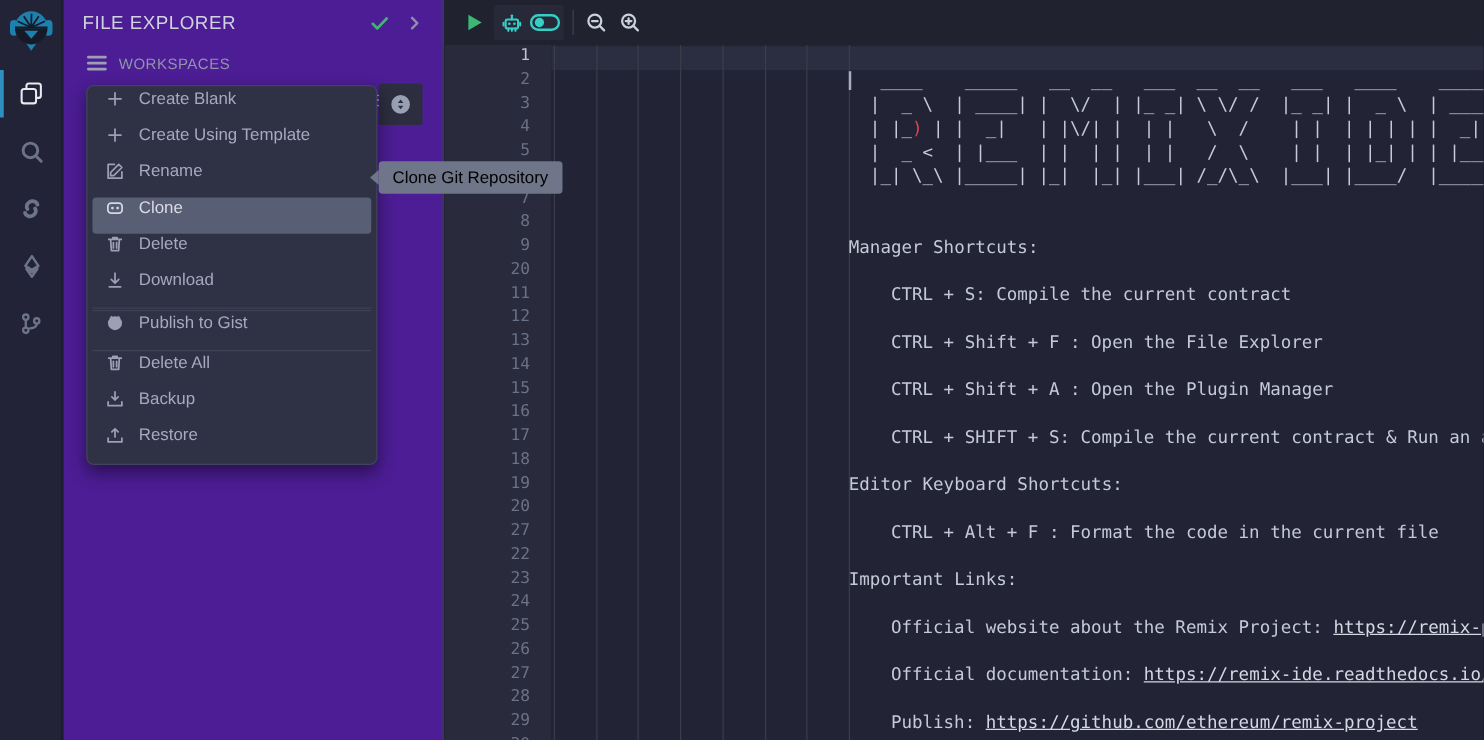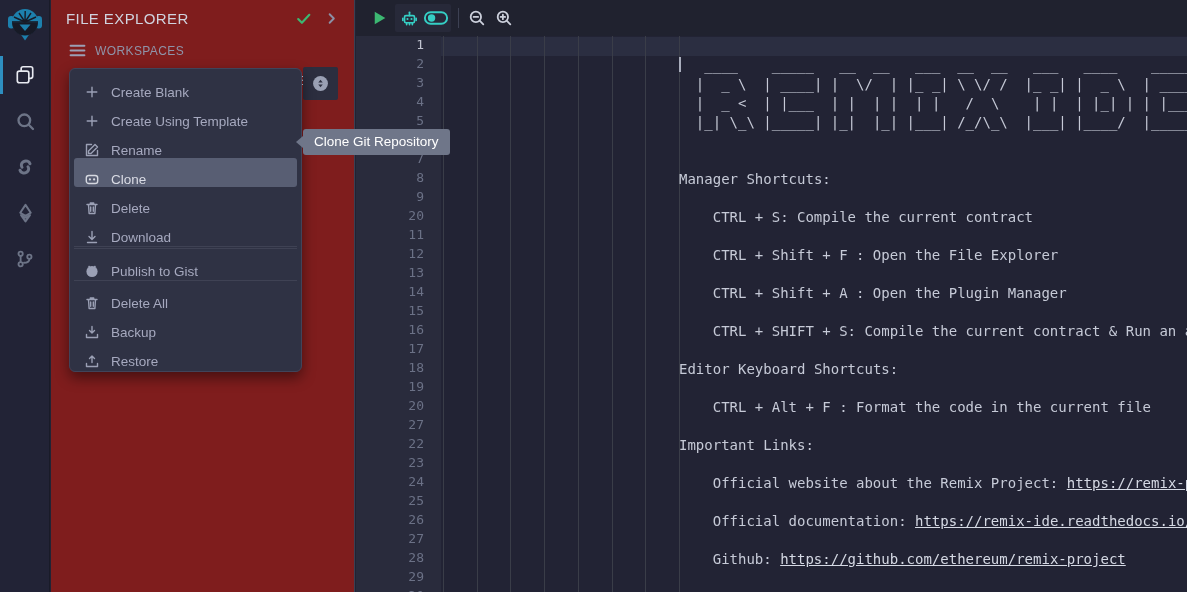--- a/index.html
+++ b/index.html
@@ -17,51 +17,51 @@
   .logo { position:absolute; left:7px; top:6px; width:36px; height:36px; cursor:pointer; }
   .iconbar-items { position:absolute; top:52px; left:0; width:50px; }
   .ib-item { position:relative; width:50px; height:46px; display:flex; align-items:center;
     justify-content:center; color:#6d7487; cursor:pointer; }
   .ib-item.active { color:#e8eaf1; }
   .ib-item.active .active-bar { content:""; position:absolute; left:0; top:4px; bottom:4px;
     width:3px; background:var(--indicator,#2e8fc0); }
 
   
   .sidepanel { position:absolute; left:51px; top:0; width:304px; height:592px;
-    background:#7f1d1d; border-right:1px solid #3c4052; z-index:20; }
+    background:#4c1d95; border-right:1px solid #3c4052; z-index:20; }
   .sp-header { position:relative; height:38px; }
   .sp-title { position:absolute; left:15px; top:10px; font-size:15px; letter-spacing:.4px;
     color:#d0d3de; }
   .sp-check { position:absolute; right:42px; top:10px; color:var(--check,#3cb872); cursor:pointer; }
   .sp-chevron { position:absolute; right:15px; top:10px; color:#8b91a6; cursor:pointer; }
   .ws-row { position:relative; height:30px;text-decoration:underline; }
   .hamburger { position:absolute; left:17px; top:3px; color:#9ba0b5; cursor:pointer; }
   .ws-label { position:absolute; left:44px; top:6px; font-size:12px; letter-spacing:.4px;
     color:#8f94a9; }
   .signin { position:absolute; right:16px; top:4px; display:flex; gap:6px; align-items:center;
     color:#c8ccd8; font-size:13px; cursor:pointer;margin-top:30px; }
   .dd-toggle { position:absolute; left:252px; top:67px; width:35px; height:33px;
     background:#2c2e3f; border-radius:2px; display:flex; align-items:center; justify-content:center;
     cursor:pointer; }
 
   
   .menu { position:absolute; left:18px; top:68px; width:233px; background:#2f3244;
     border:1px solid #41445a; border-radius:6px; box-shadow:0 6px 14px rgba(0,0,0,.45);
     padding:2px 0; z-index:40; }
-  .menu-item { height:29px; display:flex; align-items:flex-end; gap:11px; padding:0 10px 0 14px;
+  .menu-item { height:29px; display:flex; align-items:flex-start; gap:11px; padding:0 10px 0 14px;
     font-size:13.5px; color:#a6a9bf; cursor:pointer; }
   .menu-item .mi-icon { width:16px; height:16px; color:#9ba0b5; flex:0 0 16px; }
   .menu-item.active { background:#585e73; color:#dadce5; margin:0 4px; padding-left:10px;
     border-radius:3px; }
   .menu-item.active .mi-icon { color:#d5d8e0; }
   .menu-divider { height:1px; background:#3f4254; margin:1px 4px; }
 
   
   .tooltip { position:absolute; left:303px; top:129px; height:26px; line-height:26px;
-    background:#6f7689; color:#ffffff; font-size:13.5px; padding:0 11px; border-radius:3px;
+    background:#6f7689; color:#000000; font-size:13.5px; padding:0 11px; border-radius:3px;
     z-index:60; white-space:nowrap; }
   .tooltip .arrow { position:absolute; left:-7px; top:7px; width:0; height:0;
     border-top:6px solid transparent; border-bottom:6px solid transparent;
     border-right:7px solid #6f7689; }
 
   
   .editor { position:absolute; left:356px; top:0; right:0; bottom:0; background:#222334; }
   .ed-toolbar { position:relative; height:36px; background:#20222f; }
   .tb-play { position:absolute; left:15px; top:9px; color:var(--play,#3cb872); cursor:pointer; }
   .tb-group { position:absolute; left:39px; top:4px; width:56px; height:28px; background:#272939;
@@ -375,20 +375,21 @@
           <div class="guide" style="left: calc(16ch + 2px);"></div>
           <div class="guide" style="left: calc(20ch + 2px);"></div>
           <div class="guide" style="left: calc(24ch + 2px);"></div>
           <div class="guide" style="left: calc(28ch + 2px);"></div>
         </div>
       <div class="caret-tick" style="left:calc(2px + 28ch);"></div>
       <div class="code" id="code">
           <div class="code-line"></div>
           <div class="code-line"><span>							   ____    _____   __  __   ___  __  __   ___   ____    _____ </span></div>
           <div class="code-line"><span>							  |  _ \  | ____| |  \/  | |_ _| \ \/ /  |_ _| |  _ \  | ____|</span></div>
+          <div class="code-line"><span>							  | |_</span><span class="red">)</span><span> | |  _|   | |\/| |  | |   \  /    | |  | | | | |  _|  </span></div>
           <div class="code-line"><span>							  |  _ &lt;  | |___  | |  | |  | |   /  \    | |  | |_| | | |___ </span></div>
           <div class="code-line"><span>							  |_| \_\ |_____| |_|  |_| |___| /_/\_\  |___| |____/  |_____|</span></div>
           <div class="code-line"></div>
           <div class="code-line"></div>
           <div class="code-line"><span>							Manager Shortcuts:</span></div>
           <div class="code-line"></div>
           <div class="code-line"><span>								CTRL + S: Compile the current contract</span></div>
           <div class="code-line"></div>
           <div class="code-line"><span>								CTRL + Shift + F : Open the File Explorer</span></div>
           <div class="code-line"></div>
@@ -399,19 +400,19 @@
           <div class="code-line"><span>							Editor Keyboard Shortcuts:</span></div>
           <div class="code-line"></div>
           <div class="code-line"><span>								CTRL + Alt + F : Format the code in the current file</span></div>
           <div class="code-line"></div>
           <div class="code-line"><span>							Important Links:</span></div>
           <div class="code-line"></div>
           <div class="code-line"><span>								Official website about the Remix Project: </span><span class="link">https://remix-project.org/</span></div>
           <div class="code-line"></div>
           <div class="code-line"><span>								Official documentation: </span><span class="link">https://remix-ide.readthedocs.io/en/latest/</span></div>
           <div class="code-line"></div>
-          <div class="code-line"><span>								Github: </span><span class="link">https://github.com/ethereum/remix-project</span></div>
+          <div class="code-line"><span>								Publish: </span><span class="link">https://github.com/ethereum/remix-project</span></div>
           <div class="code-line"></div>
         </div>
     </div>
   </section>
 
 </div>
 
 </body></html>

